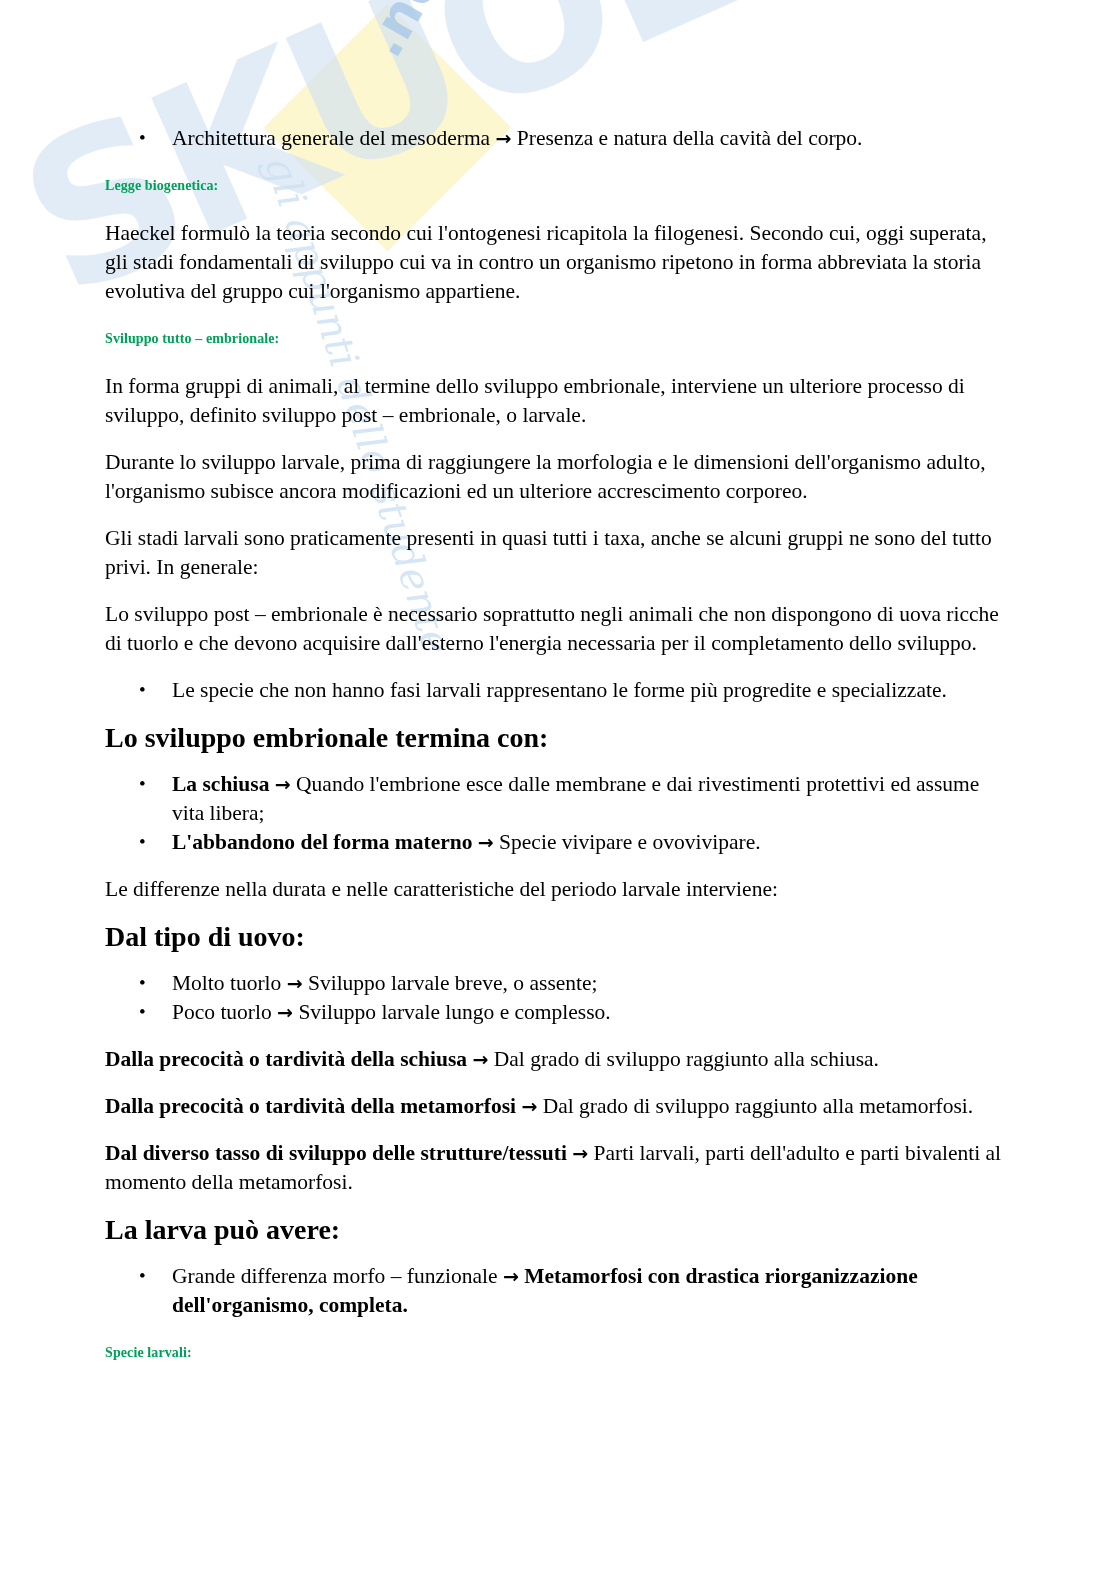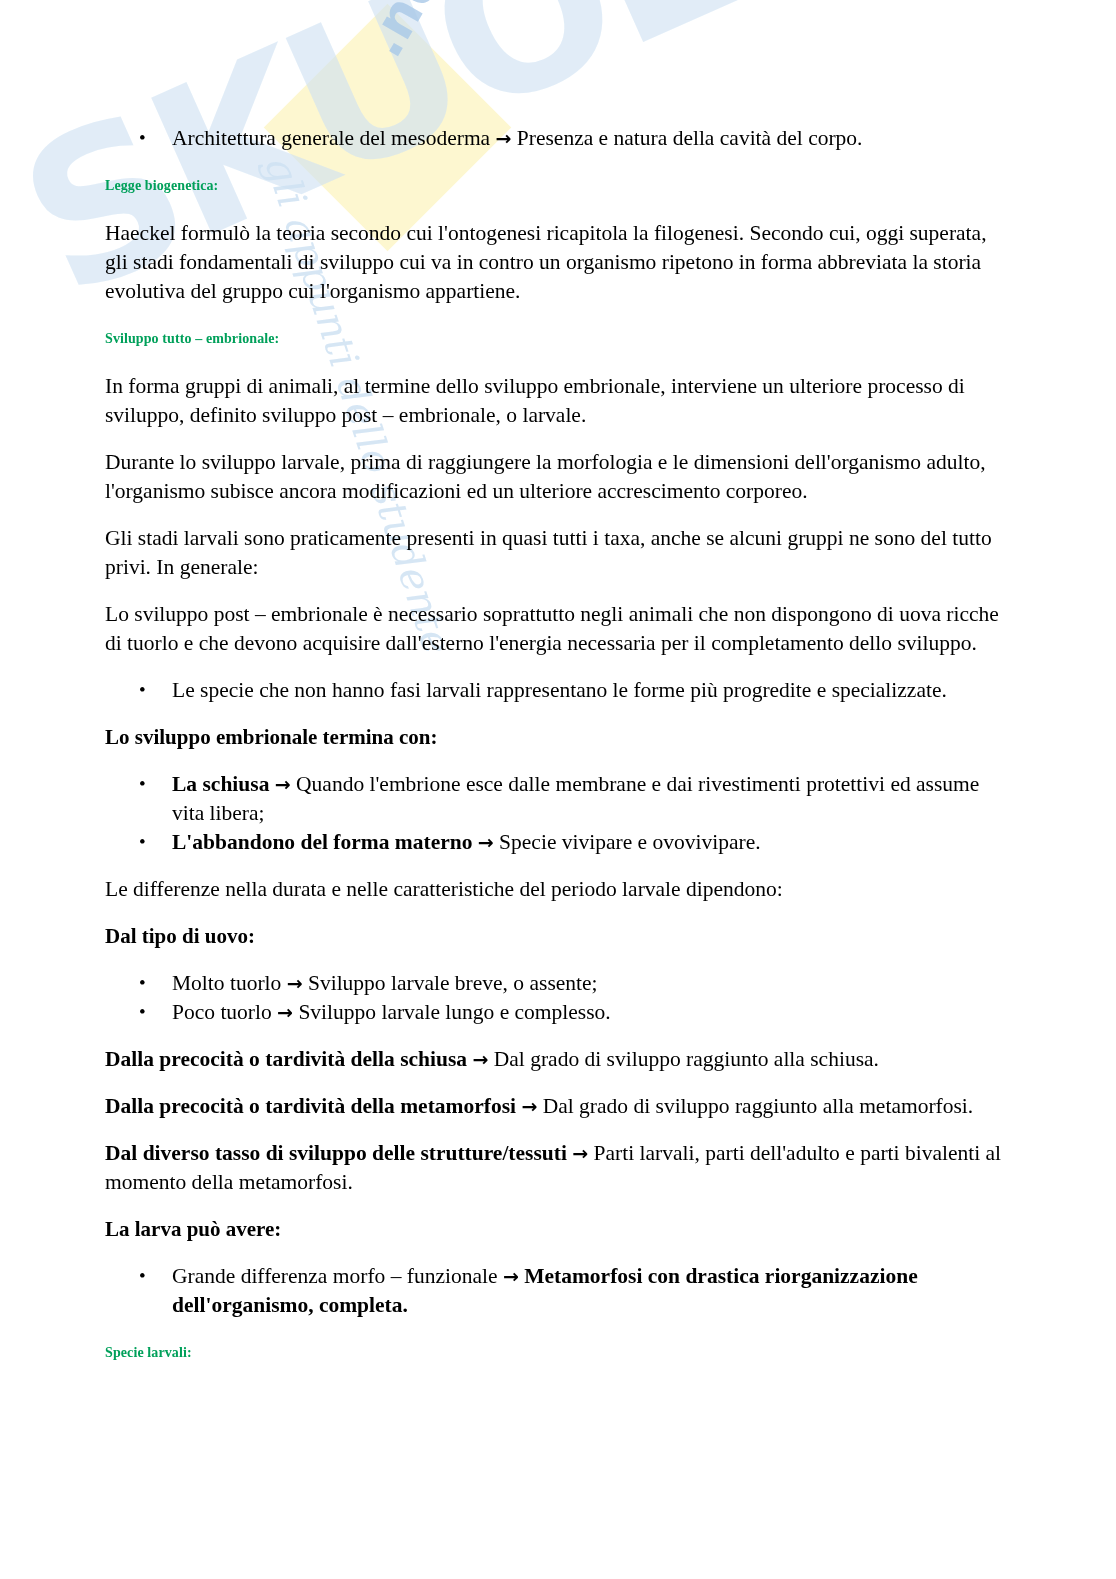--- a/index.html
+++ b/index.html
@@ -106,21 +106,21 @@
     font-weight: bold;
     font-size: 14px;
     line-height: 30px;
     margin-bottom: 18px;
     letter-spacing: .1px;
   }
 
   .heading-black {
     color: #000000;
     font-weight: bold;
-    font-size: 21px;
+    font-size: 28px;
     line-height: 29px;
     margin-bottom: 18px;
   }
 
   .bullets {
     list-style: none;
     padding: 0;
     margin: 0 0 18px 0;
   }
   .bullets li {
@@ -169,21 +169,21 @@
       <p class="para">Gli stadi larvali sono praticamente presenti in quasi tutti i taxa, anche se alcuni gruppi ne sono del tutto privi. In generale:</p>
       <p class="para">Lo sviluppo post – embrionale è necessario soprattutto negli animali che non dispongono di uova ricche di tuorlo e che devono acquisire dall'esterno l'energia necessaria per il completamento dello sviluppo.</p>
       <ul class="bullets">
         <li>Le specie che non hanno fasi larvali rappresentano le forme più progredite e specializzate.</li>
       </ul>
       <div class="heading-black">Lo sviluppo embrionale termina con:</div>
       <ul class="bullets">
         <li><b>La schiusa</b> <span class="arrow">→</span> Quando l'embrione esce dalle membrane e dai rivestimenti protettivi ed assume vita libera;</li>
         <li><b>L'abbandono del forma materno</b> <span class="arrow">→</span> Specie vivipare e ovovivipare.</li>
       </ul>
-      <p class="para">Le differenze nella durata e nelle caratteristiche del periodo larvale dipendono:</p>
+      <p class="para">Le differenze nella durata e nelle caratteristiche del periodo larvale interviene:</p>
       <div class="heading-black">Dal tipo di uovo:</div>
       <ul class="bullets">
         <li>Molto tuorlo <span class="arrow">→</span> Sviluppo larvale breve, o assente;</li>
         <li>Poco tuorlo <span class="arrow">→</span> Sviluppo larvale lungo e complesso.</li>
       </ul>
       <p class="para"><b>Dalla precocità o tardività della schiusa</b> <span class="arrow">→</span> Dal grado di sviluppo raggiunto alla schiusa.</p>
       <p class="para"><b>Dalla precocità o tardività della metamorfosi</b> <span class="arrow">→</span> Dal grado di sviluppo raggiunto alla metamorfosi.</p>
       <p class="para"><b>Dal diverso tasso di sviluppo delle strutture/tessuti</b> <span class="arrow">→</span> Parti larvali, parti dell'adulto e parti bivalenti al momento della metamorfosi.</p>
       <div class="heading-black">La larva può avere:</div>
       <ul class="bullets">

